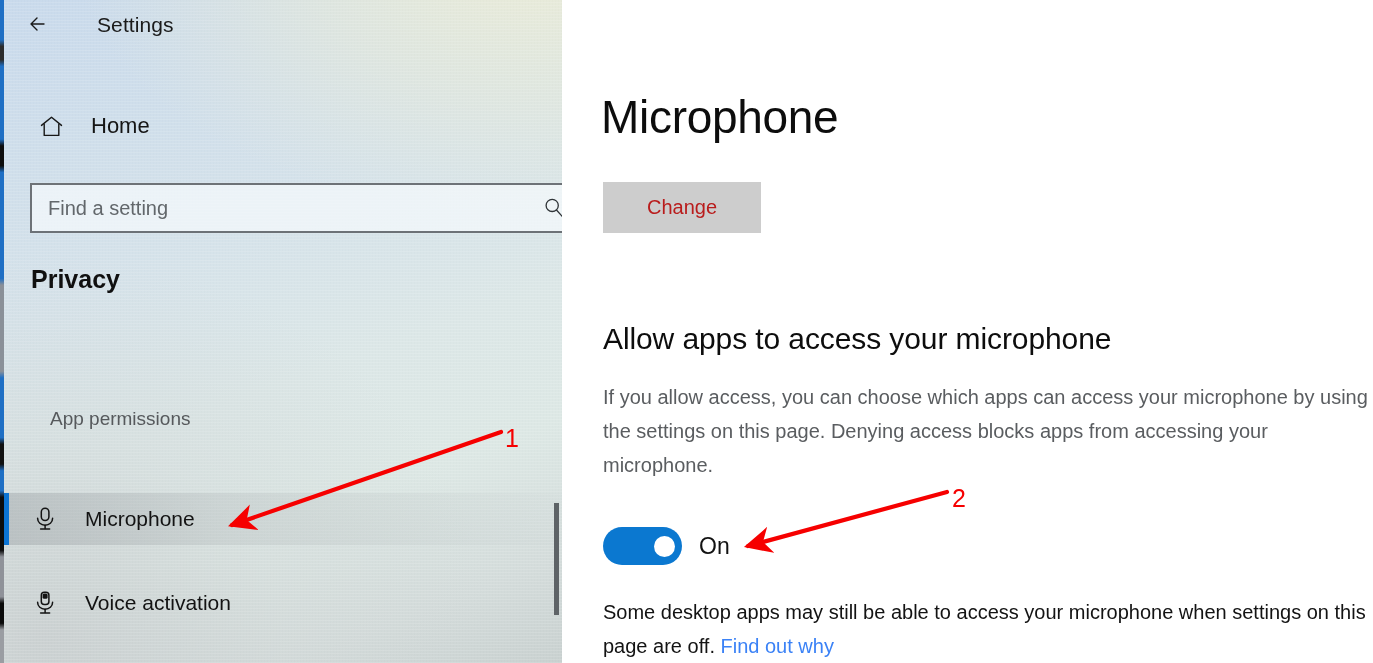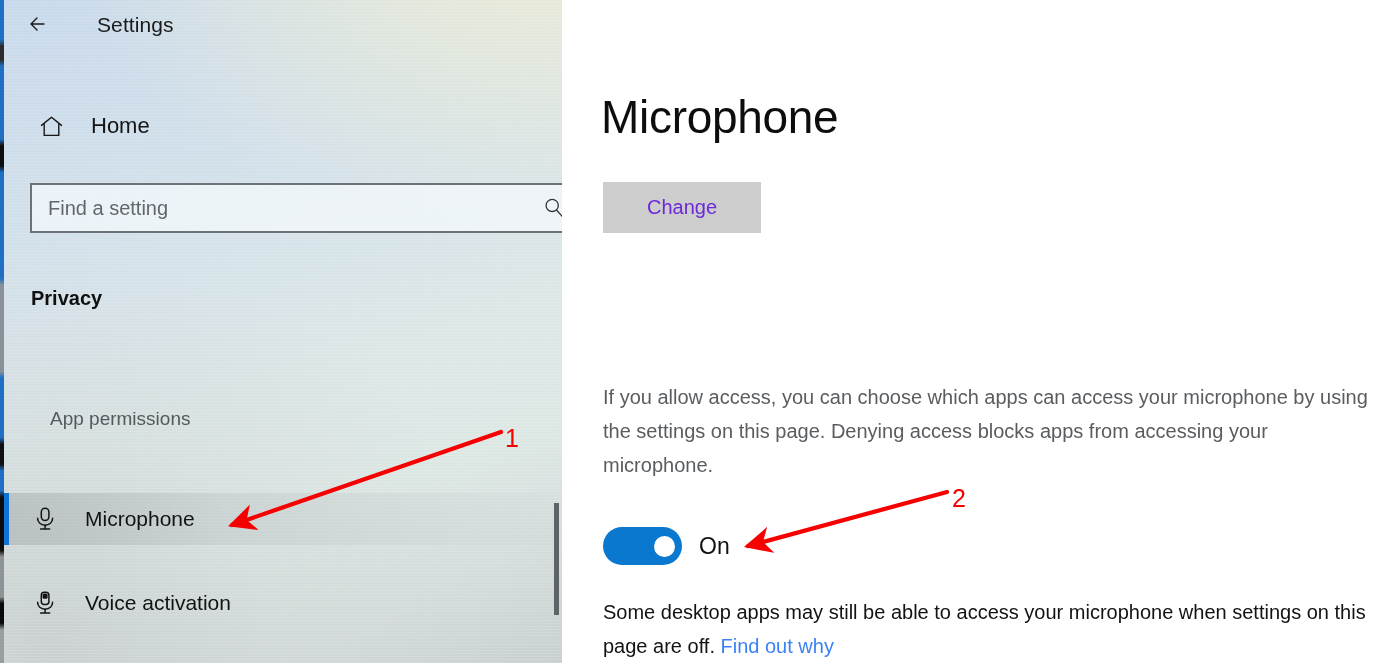--- a/index.html
+++ b/index.html
@@ -118,22 +118,22 @@
   .search-input::placeholder { color: #62676b; opacity: 1; }
   .search-icon {
     width: 44px; height: 46px;
     display: flex; align-items: center; justify-content: center;
     color: #2f3437;
   }
 
   
   .privacy-title {
     position: absolute;
-    left: 31px; top: 287px;
-    font-size: 20px;
+    left: 31px; top: 265px;
+    font-size: 25px;
     font-weight: bold;
     color: #101010;
   }
   .group-header {
     position: absolute;
     left: 31px; top: 408px;
     font-size: 19px;
     color: #56595c;
     margin-left: 19px;
   }
@@ -207,21 +207,21 @@
     letter-spacing: -0.3px;
   }
   .change-btn {
     position: absolute;
     left: 41px; top: 182px;
     width: 158px; height: 51px;
     background: #cdcdcd;
     border: 0;
     font-family: "Liberation Sans", sans-serif;
     font-size: 20px;
-    color: #6d28d9;
+    color: #b91c1c;
     cursor: pointer;
   }
   .section-head {
     position: absolute;
     left: 41px; top: 322px;
     font-size: 30px;
     color: #0d0d0d;
     letter-spacing: -0.1px;
   }
   .section-desc {
@@ -365,20 +365,21 @@
   </div>
   <div class="win-btn" id="btn-max">
     <span class="glyph-max"></span>
   </div>
 
   <div class="main">
     <div class="page-title">Microphone</div>
 
     <button class="change-btn">Change</button>
 
+    <div class="section-head">Allow apps to access your microphone</div>
     <div class="section-desc">If you allow access, you can choose which apps can access your microphone by using the settings on this page. Denying access blocks apps from accessing your microphone.</div>
 
     <div class="toggle-row">
       <div class="toggle">
         <div class="toggle-knob"></div>
       </div>
       <span class="toggle-label">On</span>
     </div>
 
     <div class="footer-note">

